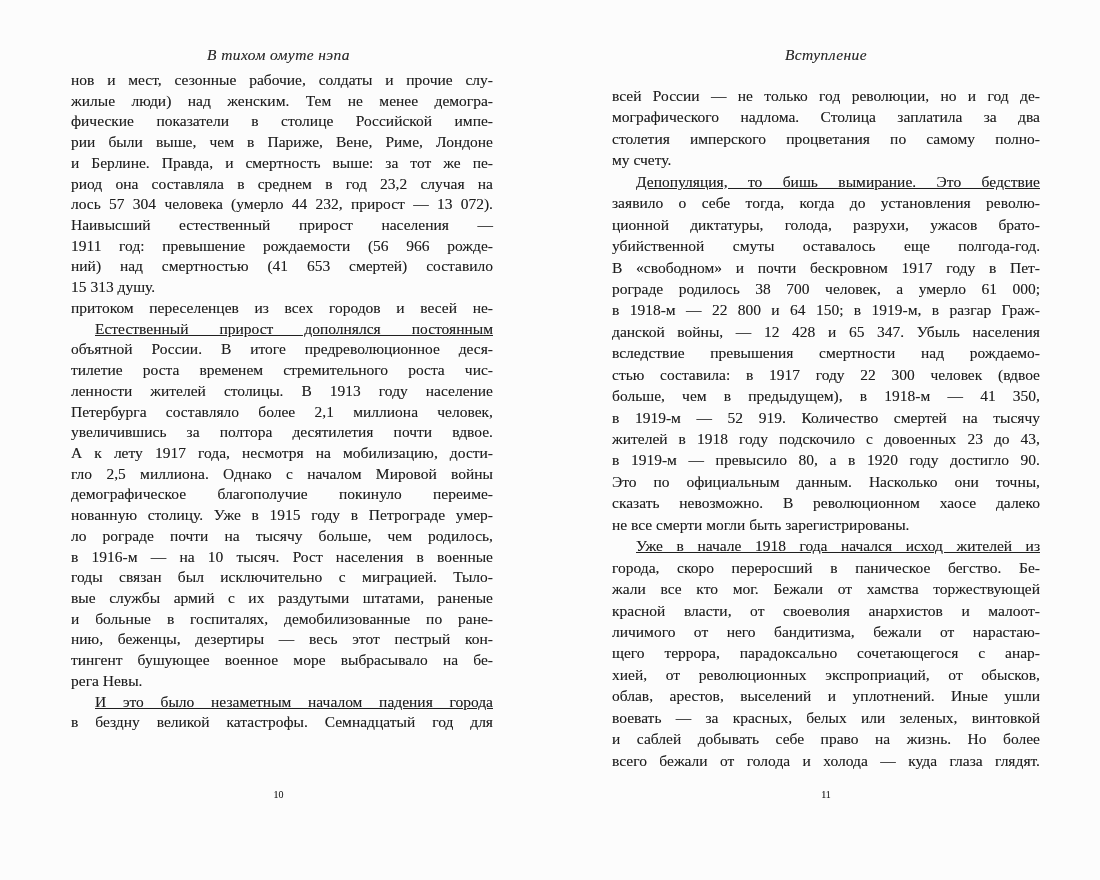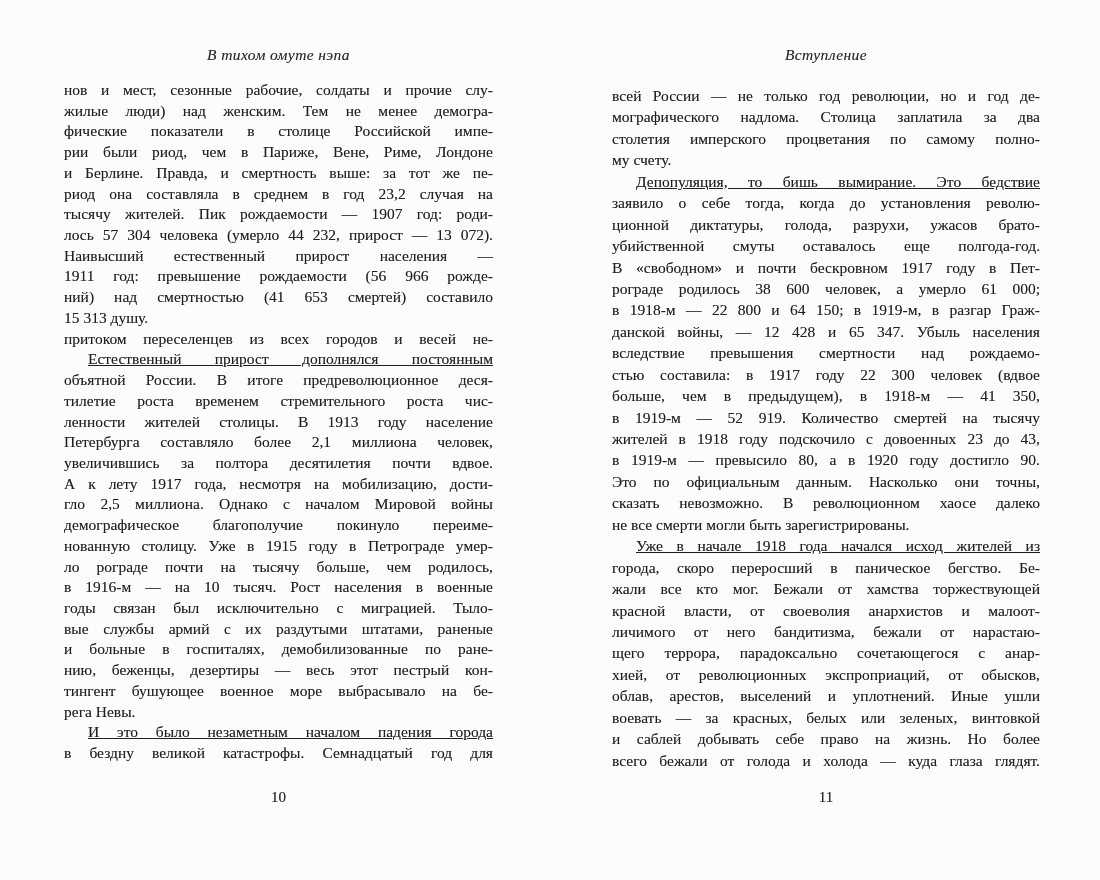--- a/index.html
+++ b/index.html
@@ -21,58 +21,57 @@
   .running-header {
     position: absolute; top: 46px; left: 0; right: 0;
     text-align: center;
     font-style: italic;
     font-size: 15.5px;
     letter-spacing: 0.4px;
     color: #2b2b2b;
     text-shadow: 0 0 0.5px rgba(40,40,40,0.45);
   }
   .page-body { position: absolute; left: 0; right: 0; }
-  .page-left  .page-body { top: 80px; }
+  .page-left  .page-body { top: 70px; margin-left: 7px; }
   .page-right .page-body { top: 85px; }
   .line {
     display: block;
     font-size: 15.5px;
     white-space: nowrap;
     text-align: justify;
     text-align-last: justify;
     text-shadow: 0 0 0.5px rgba(40,40,40,0.45);
   }
   .page-left  .line { line-height: 20.72px; height: 20.72px; }
   .page-right .line { line-height: 21.45px; height: 21.45px; }
   .line.indent { text-indent: 24px; text-decoration: underline; }
   .line.par-end { text-align-last: left; }
   .page-number {
     position: absolute; top: 789px; left: 0; right: 0;
     text-align: center;
-    font-size: 15px;
+    font-size: 10px;
     color: #262626;
     text-shadow: 0 0 0.5px rgba(40,40,40,0.45);
   }
 </style>
 </head>
 <body>
 
 <div class="spread">
 
   <section class="page page-left">
     <header class="running-header">В тихом омуте нэпа</header>
     <div class="page-body">
         <div>
           <div class="line">нов и мест, сезонные рабочие, солдаты и прочие слу-</div>
           <div class="line">жилые люди) над женским. Тем не менее демогра-</div>
           <div class="line">фические показатели в столице Российской импе-</div>
-          <div class="line">рии были риод, чем в Париже, Вене, Риме, Лондоне</div>
+          <div class="line">рии были выше, чем в Париже, Вене, Риме, Лондоне</div>
           <div class="line">и Берлине. Правда, и смертность выше: за тот же пе-</div>
           <div class="line">риод она составляла в среднем в год 23,2 случая на</div>
-          <div class="line">тысячу жителей. Пик рождаемости — 1907 год: роди-</div>
           <div class="line">лось 57 304 человека (умерло 44 232, прирост — 13 072).</div>
           <div class="line">Наивысший естественный прирост населения —</div>
           <div class="line">1911 год: превышение рождаемости (56 966 рожде-</div>
           <div class="line">ний) над смертностью (41 653 смертей) составило</div>
           <div class="line par-end">15 313 душу.</div>
         </div>
         <div>
           <div class="line">притоком переселенцев из всех городов и весей не-</div>
           <div class="line indent">Естественный прирост дополнялся постоянным</div>
           <div class="line">объятной России. В итоге предреволюционное деся-</div>
@@ -109,21 +108,21 @@
           <div class="line">мографического надлома. Столица заплатила за два</div>
           <div class="line">столетия имперского процветания по самому полно-</div>
           <div class="line par-end">му счету.</div>
         </div>
         <div>
           <div class="line indent">Депопуляция, то бишь вымирание. Это бедствие</div>
           <div class="line">заявило о себе тогда, когда до установления револю-</div>
           <div class="line">ционной диктатуры, голода, разрухи, ужасов брато-</div>
           <div class="line">убийственной смуты оставалось еще полгода-год.</div>
           <div class="line">В «свободном» и почти бескровном 1917 году в Пет-</div>
-          <div class="line">рограде родилось 38 600 человек, а умерло 61 000;</div>
+          <div class="line">рограде родилось 38 700 человек, а умерло 61 000;</div>
           <div class="line">в 1918-м — 22 800 и 64 150; в 1919-м, в разгар Граж-</div>
           <div class="line">данской войны, — 12 428 и 65 347. Убыль населения</div>
           <div class="line">вследствие превышения смертности над рождаемо-</div>
           <div class="line">стью составила: в 1917 году 22 300 человек (вдвое</div>
           <div class="line">больше, чем в предыдущем), в 1918-м — 41 350,</div>
           <div class="line">в 1919-м — 52 919. Количество смертей на тысячу</div>
           <div class="line">жителей в 1918 году подскочило с довоенных 23 до 43,</div>
           <div class="line">в 1919-м — превысило 80, а в 1920 году достигло 90.</div>
           <div class="line">Это по официальным данным. Насколько они точны,</div>
           <div class="line">сказать невозможно. В революционном хаосе далеко</div>

